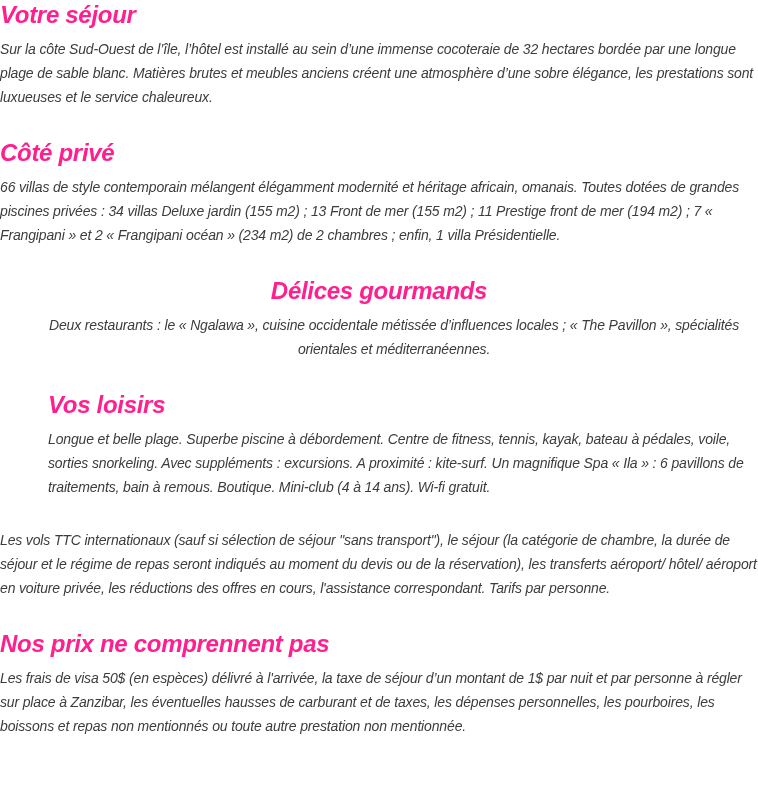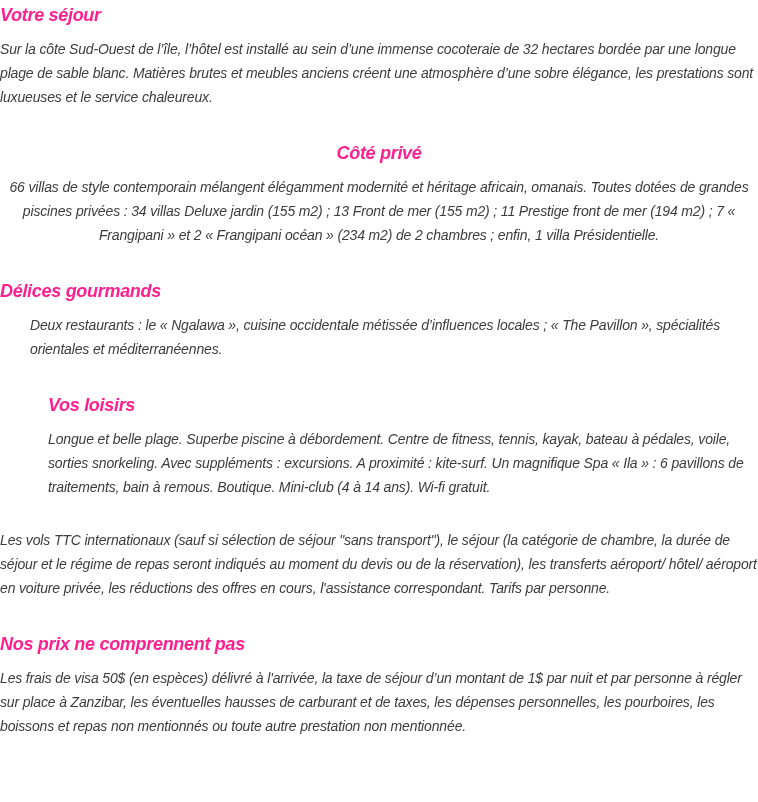--- a/index.html
+++ b/index.html
@@ -19,21 +19,21 @@
     }
     .section {
       margin: 0;
     }
     .section h2 {
       margin: 0;
       padding: 0;
       font-family: "Liberation Sans", sans-serif;
       font-style: italic;
       font-weight: bold;
-      font-size: 18px;
+      font-size: 24px;
       line-height: 30px;
       color: #ff1f8e;
       letter-spacing: -0.3px;
     }
     .section p {
       margin: 0;
       padding: 0;
       font-family: "Liberation Sans", sans-serif;
       font-style: italic;
       font-size: 14px;
@@ -45,26 +45,26 @@
 </head>
 <body>
 
 <div class="content">
 
   <div class="section" style="margin-top:0;">
     <h2>Votre séjour</h2>
     <p style="margin-top:7px;">Sur la côte Sud-Ouest de l’île, l’hôtel est installé au sein d’une immense cocoteraie de 32 hectares bordée par une longue plage de sable blanc. Matières brutes et meubles anciens créent une atmosphère d’une sobre élégance, les prestations sont luxueuses et le service chaleureux.</p>
   </div>
 
-  <div class="section" style="margin-top:29px;text-align:center;">
+  <div class="section" style="margin-top:29px;">
     <h2>Côté privé</h2>
     <p style="margin-top:7px;">66 villas de style contemporain mélangent élégamment modernité et héritage africain, omanais. Toutes dotées de grandes piscines privées : 34 villas Deluxe jardin (155 m2) ; 13 Front de mer (155 m2) ; 11 Prestige front de mer (194 m2) ; 7 « Frangipani » et 2 « Frangipani océan » (234 m2) de 2 chambres ; enfin, 1 villa Présidentielle.</p>
   </div>
 
-  <div class="section" style="margin-top:29px;">
+  <div class="section" style="margin-top:29px;text-align:center;">
     <h2>Délices gourmands</h2>
     <p style="margin-top:7px;padding-left:30px;">Deux restaurants : le « Ngalawa », cuisine occidentale métissée d’influences locales ; « The Pavillon », spécialités orientales et méditerranéennes.</p>
   </div>
 
   <div class="section" style="margin-top:29px;padding-left:48px;">
     <h2>Vos loisirs</h2>
     <p style="margin-top:7px;">Longue et belle plage. Superbe piscine à débordement. Centre de fitness, tennis, kayak, bateau à pédales, voile, sorties snorkeling. Avec suppléments : excursions. A proximité : kite-surf. Un magnifique Spa « Ila » : 6 pavillons de traitements, bain à remous. Boutique. Mini-club (4 à 14 ans). Wi-fi gratuit.</p>
   </div>
 
   <div class="section" style="margin-top:29px;">

